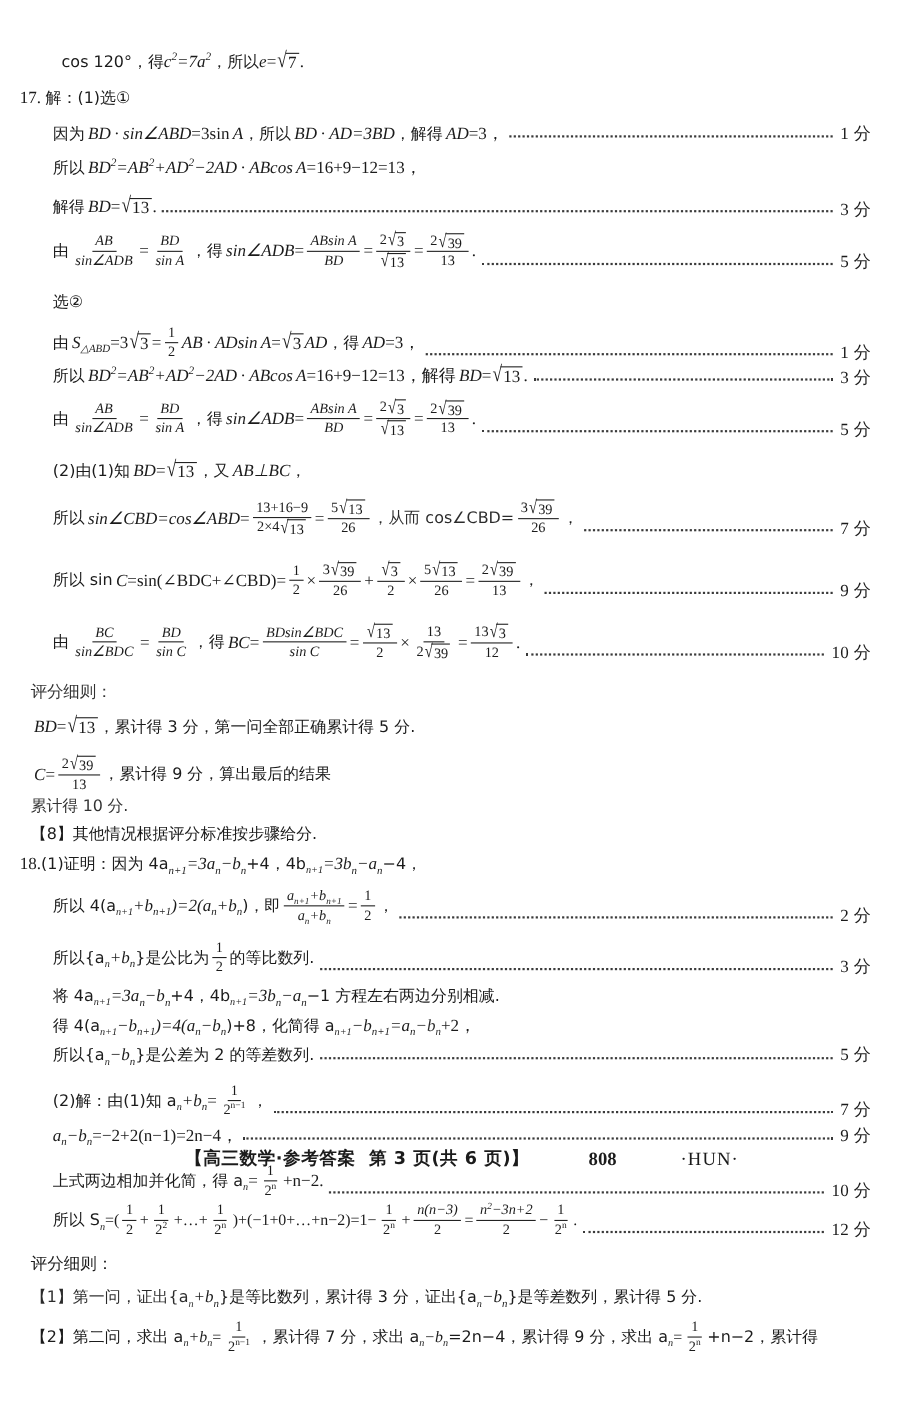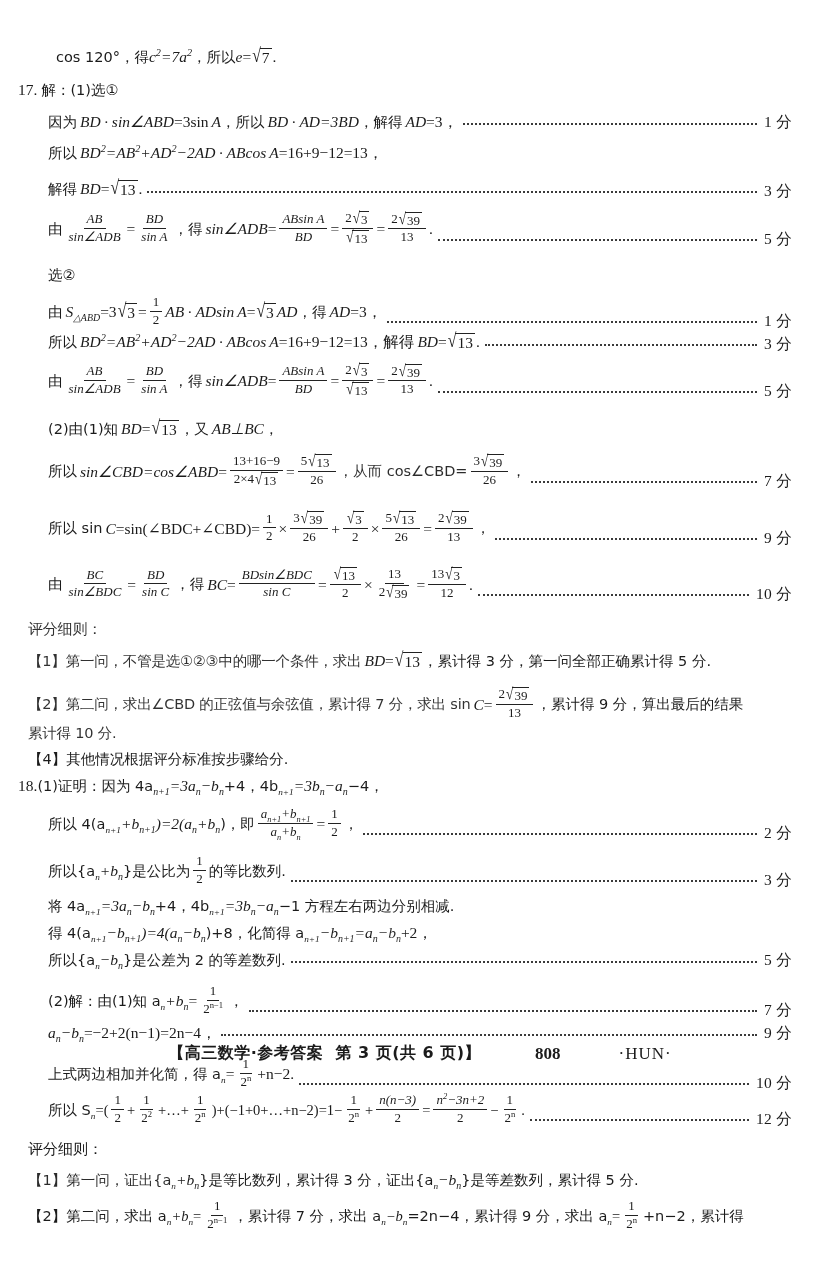--- a/index.html
+++ b/index.html
@@ -502,37 +502,35 @@
         <div class="body">
           <span class="cn blur2" style="font-size:15px;">评分细则：</span>
         </div>
         <div class="lead"></div>
       </div>
     </div>
 
     <div class="row" style="top:652px;left:-20px;">
       <div class="ln noline">
         <div class="body">
-          <span class="cn blur2">【1】第一问，不管是选①②③中的哪一个条件，求出</span>
           <span class="mi" style="margin-left:3px;">BD</span>
           <span>=</span>
           <span class="sq">
               <span class="rad">√</span>
               <span class="rc">13</span>
             </span>
           <span class="cn">，累计得 3 分，第一问全部正确累计得 5 分.</span>
         </div>
         <div class="lead"></div>
       </div>
     </div>
 
     <div class="row" style="top:688px;left:-20px;">
       <div class="ln noline">
         <div class="body">
-          <span class="cn blur2">【2】第二问，求出∠CBD 的正弦值与余弦值，累计得 7 分，求出 sin</span>
           <span class="mi" style="margin-left:3px;">C</span>
           <span>=</span>
           <span class="fr">
             <span class="nu"><span>2</span><span class="sq">
                   <span class="rad">√</span>
                   <span class="rc">39</span>
                 </span></span>
             <span class="de">13</span>
           </span>
           <span class="cn">，累计得 9 分，算出最后的结果</span>
@@ -546,21 +544,21 @@
         <div class="body">
           <span class="cn blur2">累计得 10 分.</span>
         </div>
         <div class="lead"></div>
       </div>
     </div>
 
     <div class="row" style="top:752px;left:-20px;">
       <div class="ln noline">
         <div class="body">
-          <span class="cn">【4】其他情况根据评分标准按步骤给分.</span>
+          <span class="cn">【8】其他情况根据评分标准按步骤给分.</span>
         </div>
         <div class="lead"></div>
       </div>
     </div>
 
     <div class="row" style="top:778px;left:-30px;">
       <div class="ln noline">
         <div class="body">
           <span>18.</span>
           <span class="cn">(1)证明：因为 4a</span>

